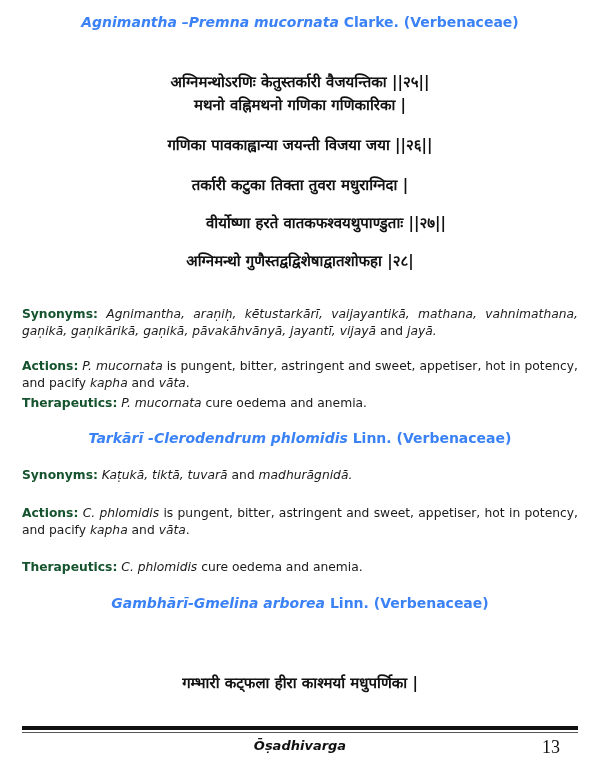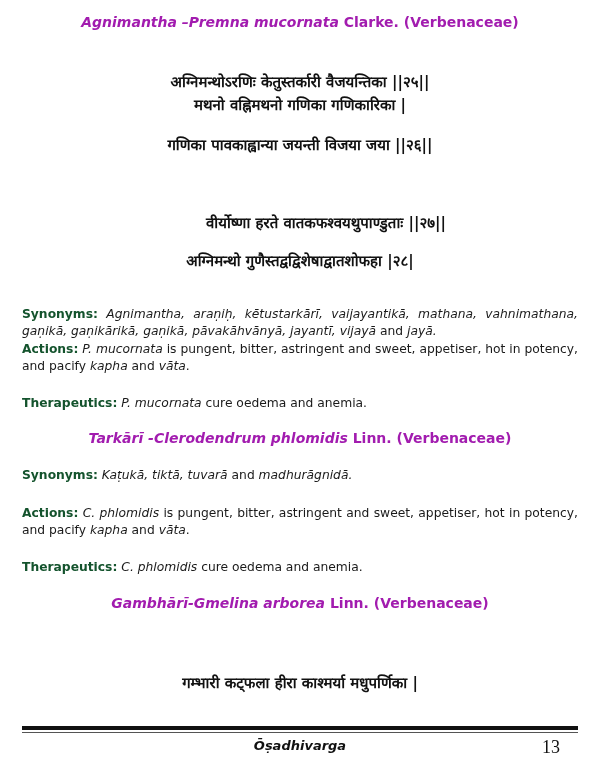--- a/index.html
+++ b/index.html
@@ -5,21 +5,21 @@
   html, body { margin: 0; padding: 0; background: #ffffff; }
   body {
     width: 600px; height: 768px; position: relative; overflow: hidden;
     font-family: "Liberation Serif", "DejaVu Serif", serif;
     color: #1a1a1a;
   }
   .page { position: absolute; left: 0; top: 0; width: 600px; height: 768px; }
   .heading {
     position: absolute; left: 0; width: 600px; text-align: center;
     font-family: "DejaVu Sans", "Liberation Sans", sans-serif;
-    font-weight: bold; font-size: 14px; color: #a21caf;
+    font-weight: bold; font-size: 14px; color: #3b82f6;
   }
   .heading i { font-style: italic; }
   .verse {
     position: absolute; left: 0; width: 600px; text-align: center;
     font-family: "DejaVu Sans", "Liberation Sans", sans-serif;
     font-weight: bold; font-size: 15px; color: #111;
   }
   .para {
     position: absolute; left: 22px; width: 556px;
     font-family: "DejaVu Sans", "Liberation Sans", sans-serif;
@@ -49,29 +49,30 @@
 
 <div class="page">
 
   <div class="heading" style="top:14px;">
     <i>Agnimantha</i><i> –</i><i>Premna mucornata</i><span> Clarke. (Verbenaceae)</span>
   </div>
 
   <div class="verse" style="top:71px;">अग्निमन्थोऽरणिः केतुस्तर्कारी वैजयन्तिका ||२५||</div>
   <div class="verse" style="top:94px;">मथनो वह्निमथनो गणिका गणिकारिका |</div>
   <div class="verse" style="top:134px;">गणिका पावकाह्वान्या जयन्ती विजया जया ||२६||</div>
+  <div class="verse" style="top:174px;">तर्कारी कटुका तिक्ता तुवरा मधुराग्निदा |</div>
   <div class="verse" style="top:212px;padding-left:26px;">वीर्योष्णा हरते वातकफश्वयथुपाण्डुताः ||२७||</div>
   <div class="verse" style="top:250px;">अग्निमन्थो गुणैस्तद्वद्विशेषाद्वातशोफहा |२८|</div>
 
   <div class="para" style="top:306px;">
     <b>Synonyms:</b>
     <i>Agnimantha, araṇiḥ, kētustarkārī, vaijayantikā, mathana, vahnimathana, gaṇikā, gaṇikārikā, gaṇikā, pāvakāhvānyā, jayantī, vijayā</i><span> and </span><i>jayā.</i>
   </div>
 
-  <div class="para" style="top:341px;">
+  <div class="para" style="top:358px;">
     <b>Actions:</b>
     <i>P. mucornata</i><span> is pungent, bitter, astringent and sweet, appetiser, hot in potency, and pacify </span><i>kapha</i><span> and </span><i>vāta</i><span>.</span>
   </div>
 
   <div class="para" style="top:395px;">
     <b>Therapeutics:</b>
     <i>P. mucornata</i><span> cure oedema and anemia.</span>
   </div>
 
   <div class="heading" style="top:430px;">

